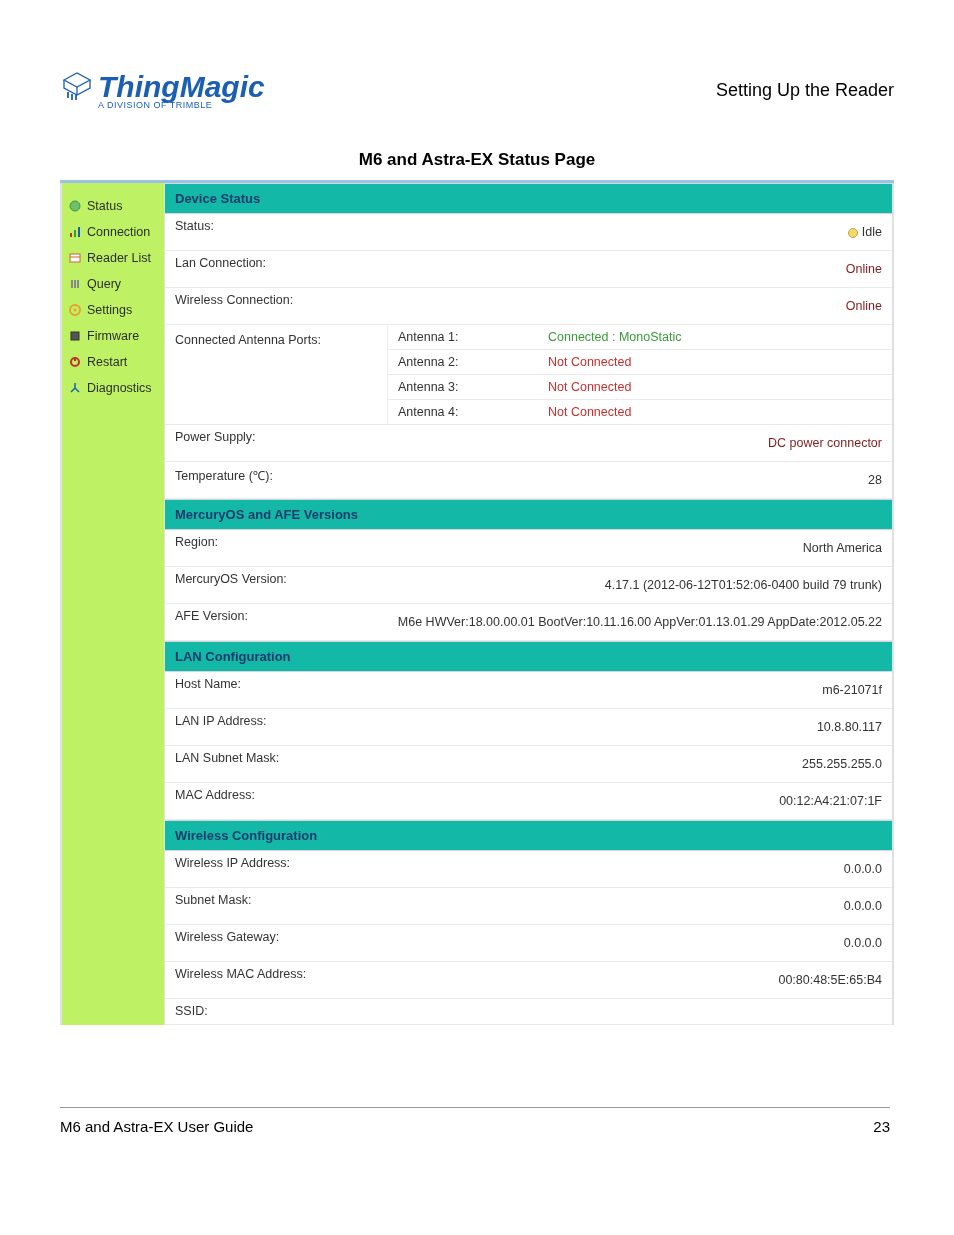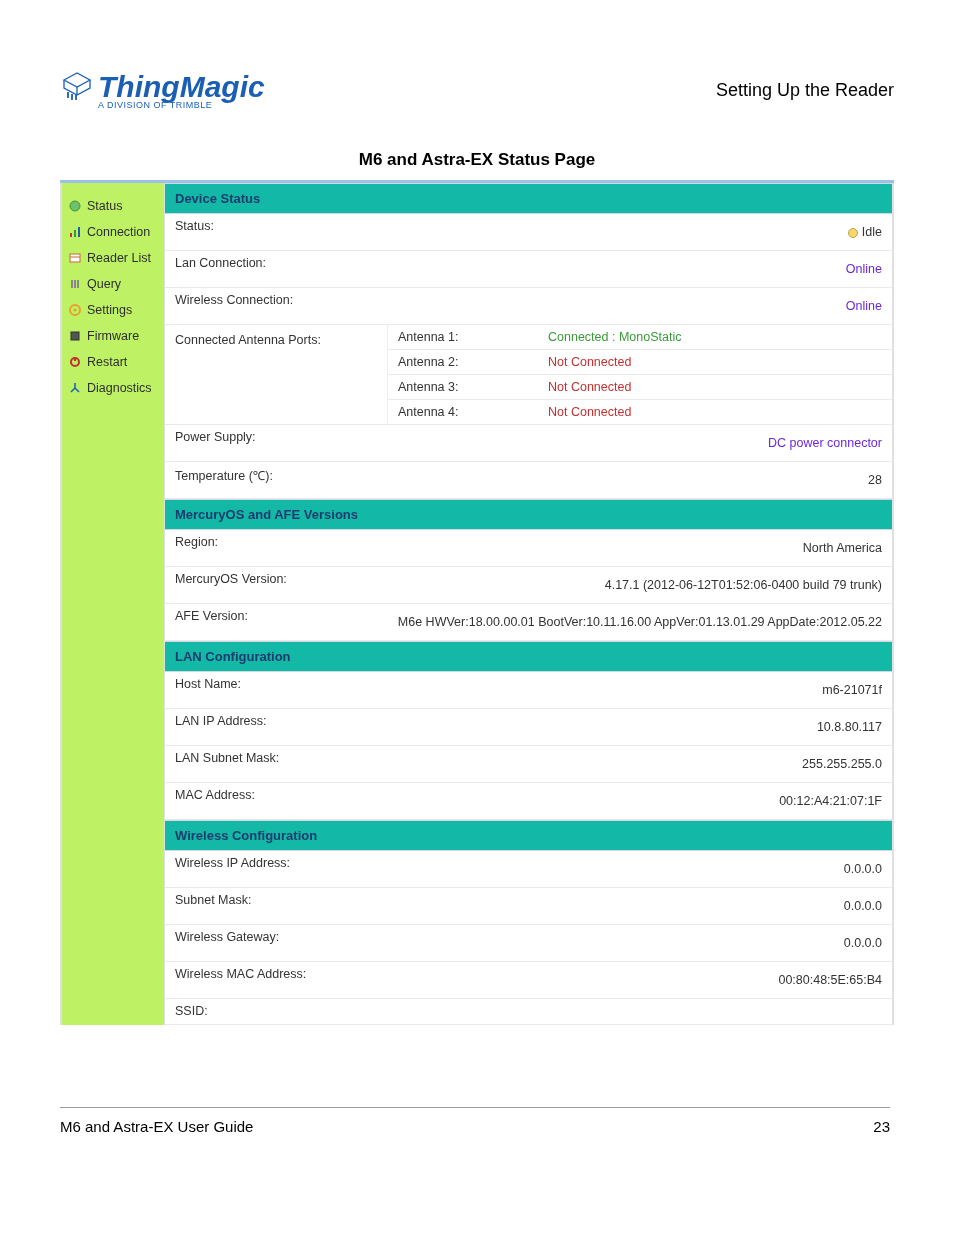--- a/index.html
+++ b/index.html
@@ -106,21 +106,21 @@
     font-size: 12.5px;
     color: #333;
   }
   .row .value-cell {
     flex: 1;
     padding: 11px 10px;
     font-size: 12.5px;
     color: #333;
     text-align: right;
   }
-  .row .value-cell.green { color: #6d28d9; }
+  .row .value-cell.green { color: #7f1d1d; }
   .antenna-table {
     flex: 1;
     border-left: 1px solid #eee;
   }
   .antenna-row {
     display: flex;
     border-bottom: 1px solid #eaeaea;
   }
   .antenna-row:last-child { border-bottom: none; }
   .antenna-row .a-label {

